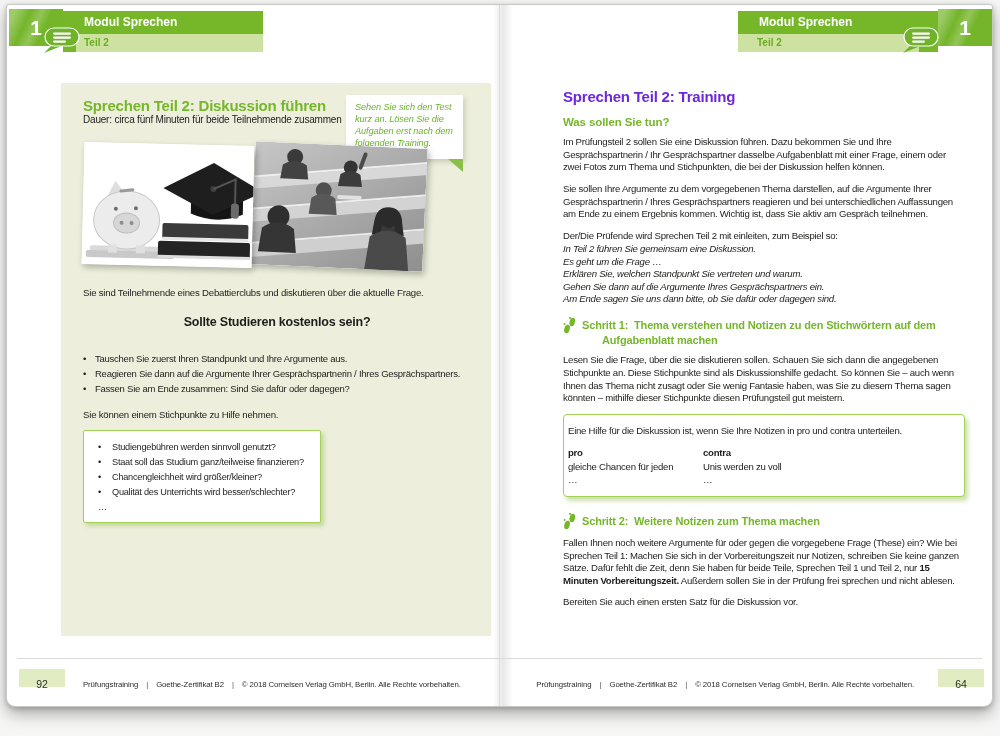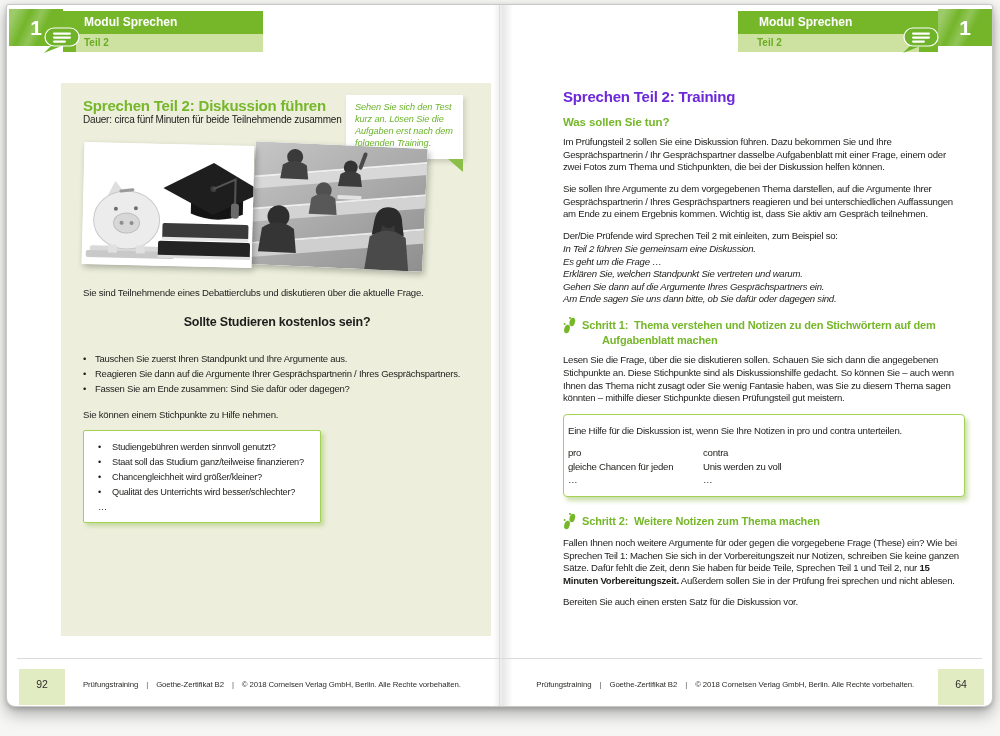--- a/index.html
+++ b/index.html
@@ -70,27 +70,27 @@
   .step-head { display:flex; margin:2px 0 7px 0; color:#76b72a; font-weight:bold; font-size:11px;
                line-height:14.5px; letter-spacing:-.15px; }
   .step-head svg { flex:0 0 13px; margin:-1px 6px 0 0; }
   .step-line1 { white-space:nowrap; }
   .step-line2 { margin-left:20px; }
   .helpbox { background:#fff; border:1.5px solid #a3d155; border-radius:4px; padding:10px 14px 10px 4px;
              margin-bottom:17px; box-shadow:3px 4px 4px rgba(146,186,78,.45); }
   .procontra { display:flex; margin-top:9px; }
   .pc-col1 { width:135px; }
   .pc-col  { line-height:13.2px; }
-  .pc-label { font-weight:normal; }
+  .pc-label { font-weight:bold; }
   .step2-para { margin-bottom:8px; }
   .bold-inline { font-weight:bold; }
 
   
   .foot-rule { position:absolute; left:10px; right:10px; top:653px; height:1px; background:#dadad8; }
-  .pagenum { position:absolute; top:664px; width:46px; height:36px; background:#e1ecc3;
+  .pagenum { position:absolute; top:664px; width:46px; height:18px; background:#e1ecc3;
              font-size:10.5px; line-height:30px; text-align:center; color:#2c2c2a; }
   .pagenum-left  { left:12px; }
   .pagenum-right { left:931px; }
   .footline { position:absolute; top:675px; font-size:7.8px; letter-spacing:-.1px; color:#2c2c2a; }
   .footline-left  { left:76px; }
   .footline-right { right:78px; }
   .pipe { margin:0 8px; color:#555; }
 </style>
 </head>
 <body>

